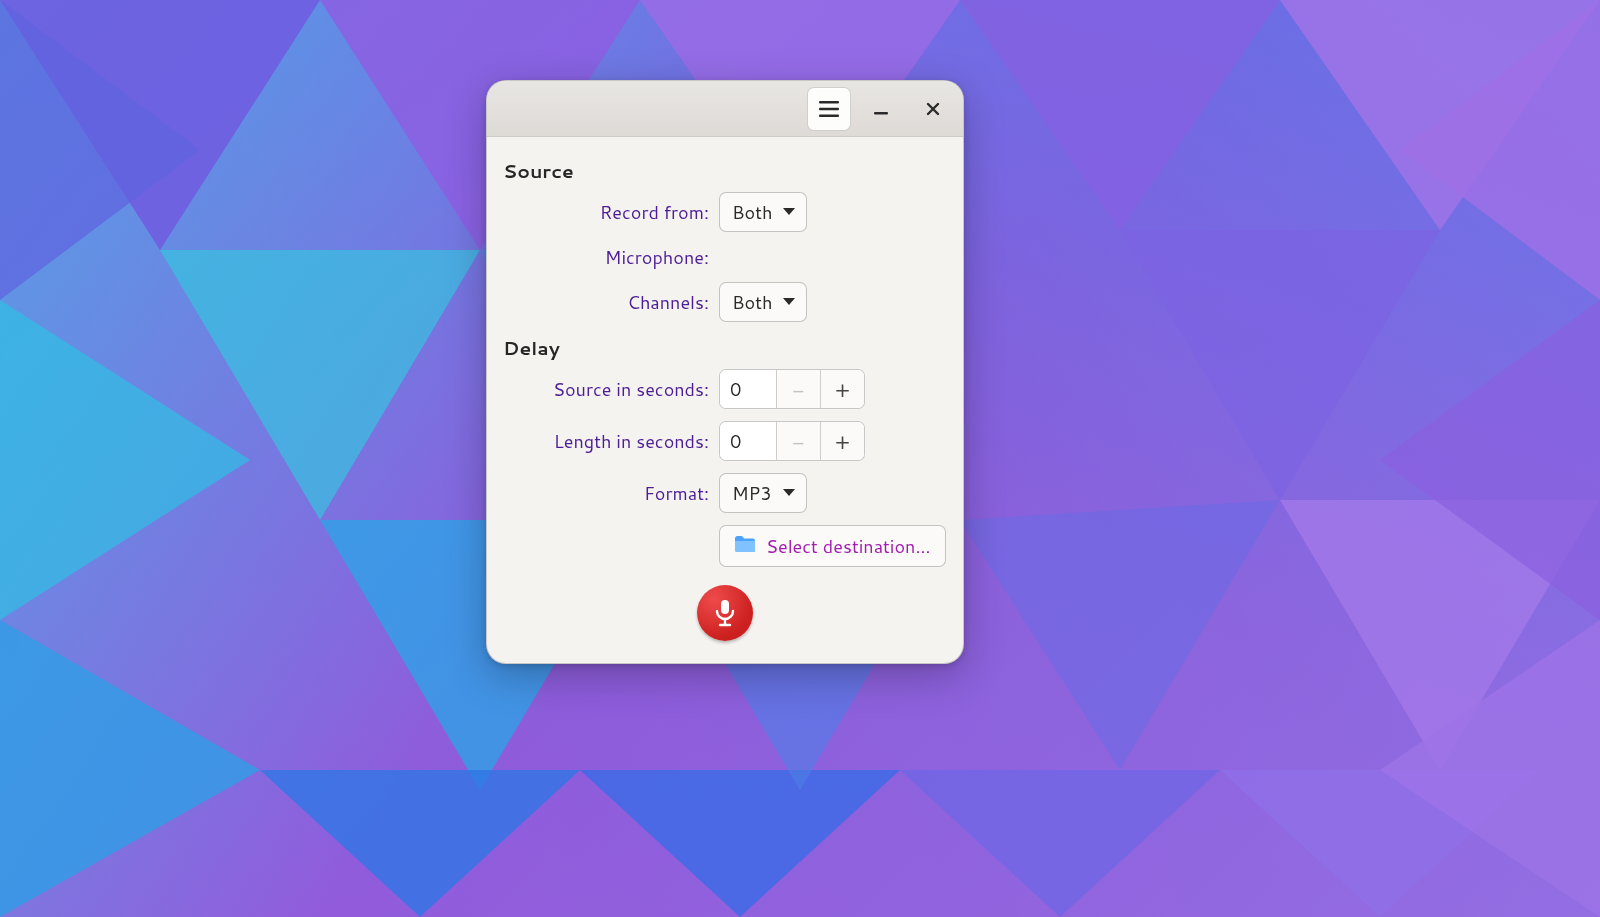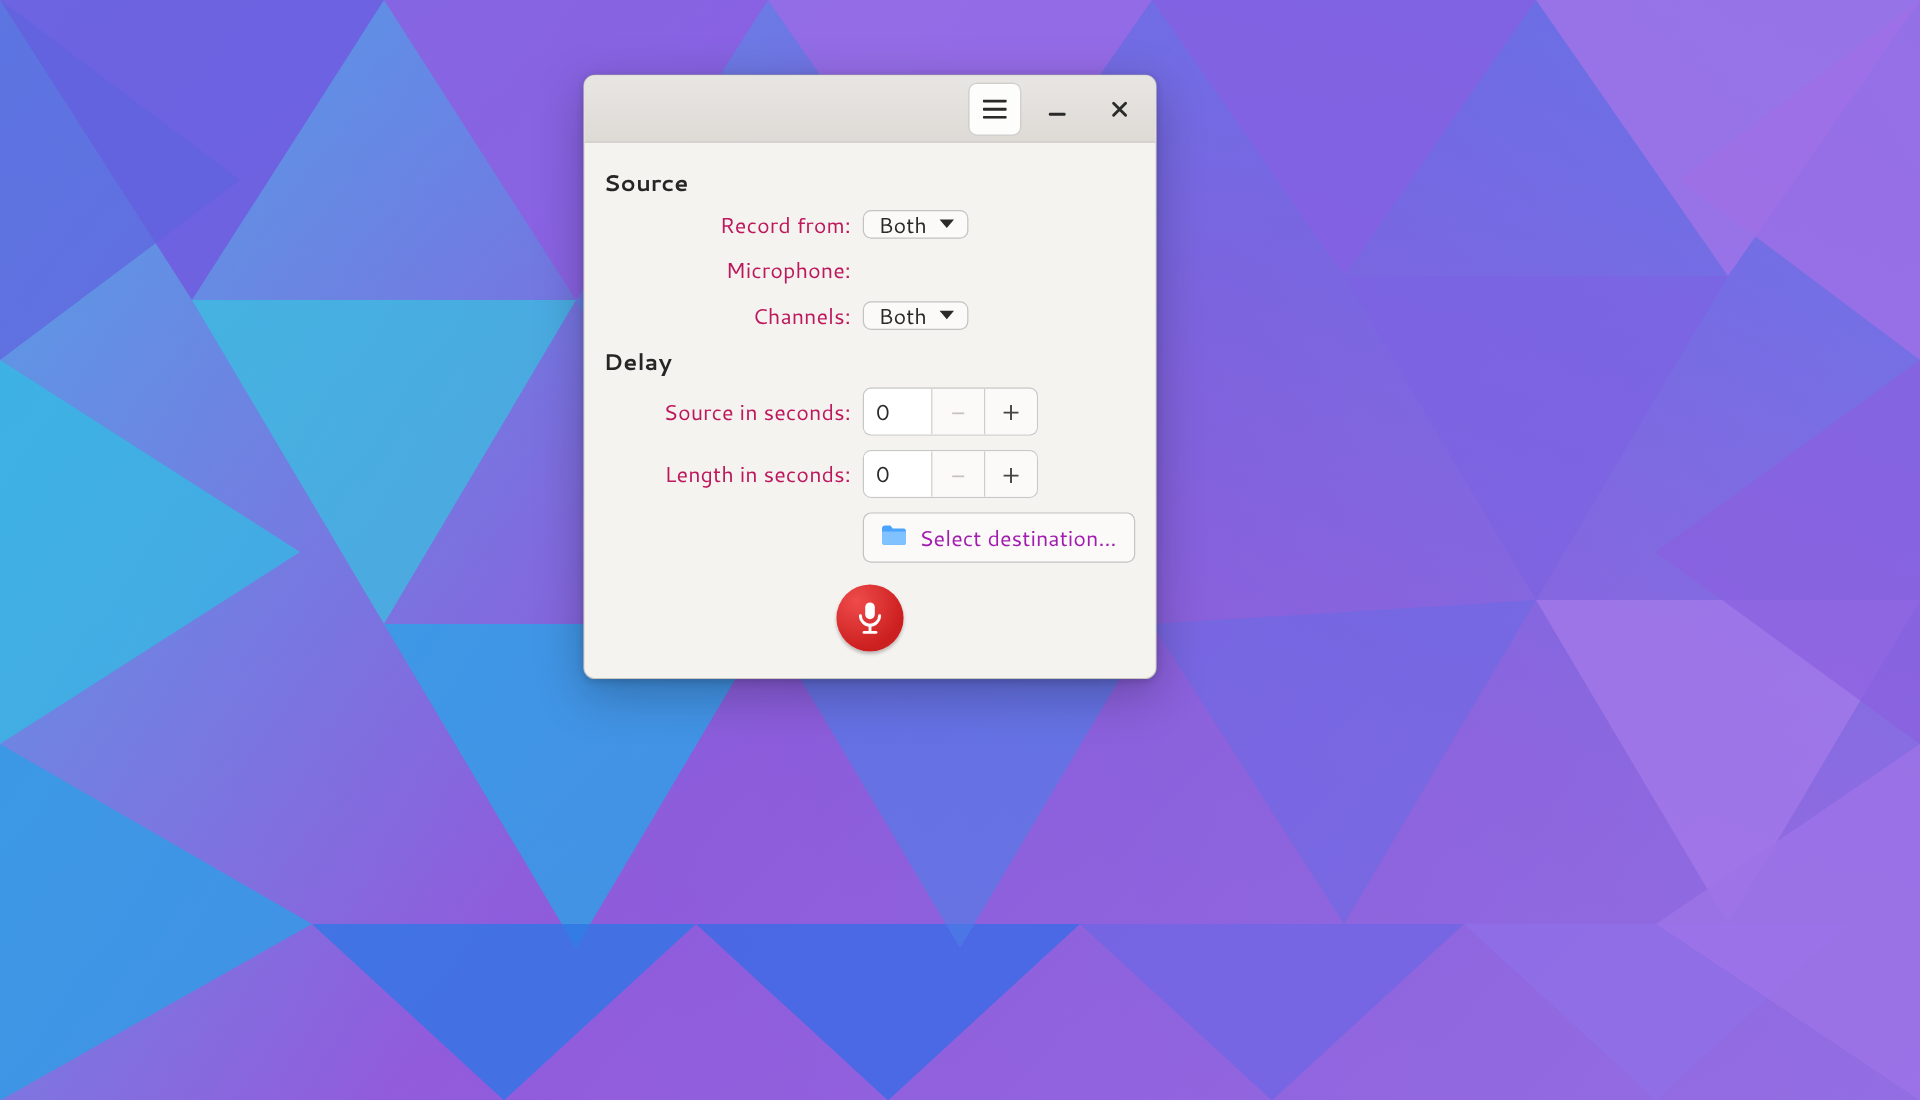--- a/index.html
+++ b/index.html
@@ -18,25 +18,25 @@
       background:
         linear-gradient(120deg, rgba(55,200,230,0.55), rgba(55,200,230,0) 40%),
         linear-gradient(60deg, rgba(160,100,230,0.55), rgba(100,120,230,0.4)),
         linear-gradient(200deg, rgba(60,140,255,0.5), rgba(60,140,255,0) 50%);
     }
     .wallpaper svg { width: 100%; height: 100%; display: block; }
 
     
     .win {
       position: absolute;
-      left: 486px; top: 62px;
+      left: 486px; top: 80px;
       width: 478px;
       background: #f5f3f0;
       border: 1px solid rgba(0,0,0,0.18);
-      border-radius: 10px;
+      border-radius: 20px;
       box-shadow: 0 12px 40px rgba(0,0,0,0.25), 0 2px 6px rgba(0,0,0,0.15);
       overflow: hidden;
     }
     .titlebar {
       height: 56px;
       background: linear-gradient(#e8e6e3, #dedad6);
       border-bottom: 1px solid rgba(0,0,0,0.12);
       display: flex; align-items: center; justify-content: flex-end;
       padding: 0 8px; gap: 8px;
     }
@@ -65,30 +65,30 @@
     }
     .row {
       display: flex; align-items: center;
       margin: 6px 0 12px 0;
     }
     .label {
       flex: 0 0 216px;
       text-align: right;
       padding-right: 10px;
       font-size: 18px;
-      color: #be185d;
+      color: #4c1d95;
     }
     .field { display: flex; align-items: center; }
 
     .combo {
       display: inline-flex; align-items: center; gap: 8px;
       background: #fbfaf8;
       border: 1px solid rgba(0,0,0,0.22);
       border-radius: 7px;
-      height: 24px;
+      height: 40px;
       padding: 0 10px 0 12px;
       font-size: 18px;
       color: #2a2a2a;
       cursor: default;
     }
     .combo .caret { margin-left: 2px; display:inline-flex; }
 
     .spin {
       display: inline-flex; align-items: stretch;
       border: 1px solid rgba(0,0,0,0.22);
@@ -247,20 +247,33 @@
       <div class="field">
         <div class="spin">
           <div class="num">0</div>
           <div class="btn disabled">−</div>
           <div class="btn">+</div>
         </div>
       </div>
     </div>
 
 
+    <div class="row">
+      <div class="label">Format:</div>
+      <div class="field">
+        <div class="combo">
+          <span>MP3</span>
+          <span class="caret">
+              <svg width="14" height="10" viewBox="0 0 14 10">
+                <path d="M1 1 L7 8 L13 1 Z" fill="#2a2a2a"></path>
+              </svg>
+            </span>
+        </div>
+      </div>
+    </div>
 
 
     <div class="row">
       <div class="label"></div>
       <div class="field">
         <div class="filebtn">
           <span>
             <svg class="folder-ico" viewBox="0 0 22 18">
                 <path d="M1 3.5 C1 2.1 2.1 1 3.5 1 L8 1 L10 3.5 L19 3.5 C20.4 3.5 21 4.6 21 6 L21 15 C21 16.4 20.4 17 19 17 L3.5 17 C2.1 17 1 16.4 1 15 Z" fill="#4aa3ff"></path>
                 <path d="M1 6 L21 6 L21 15 C21 16.4 20.4 17 19 17 L3.5 17 C2.1 17 1 16.4 1 15 Z" fill="#7fc2ff"></path>

